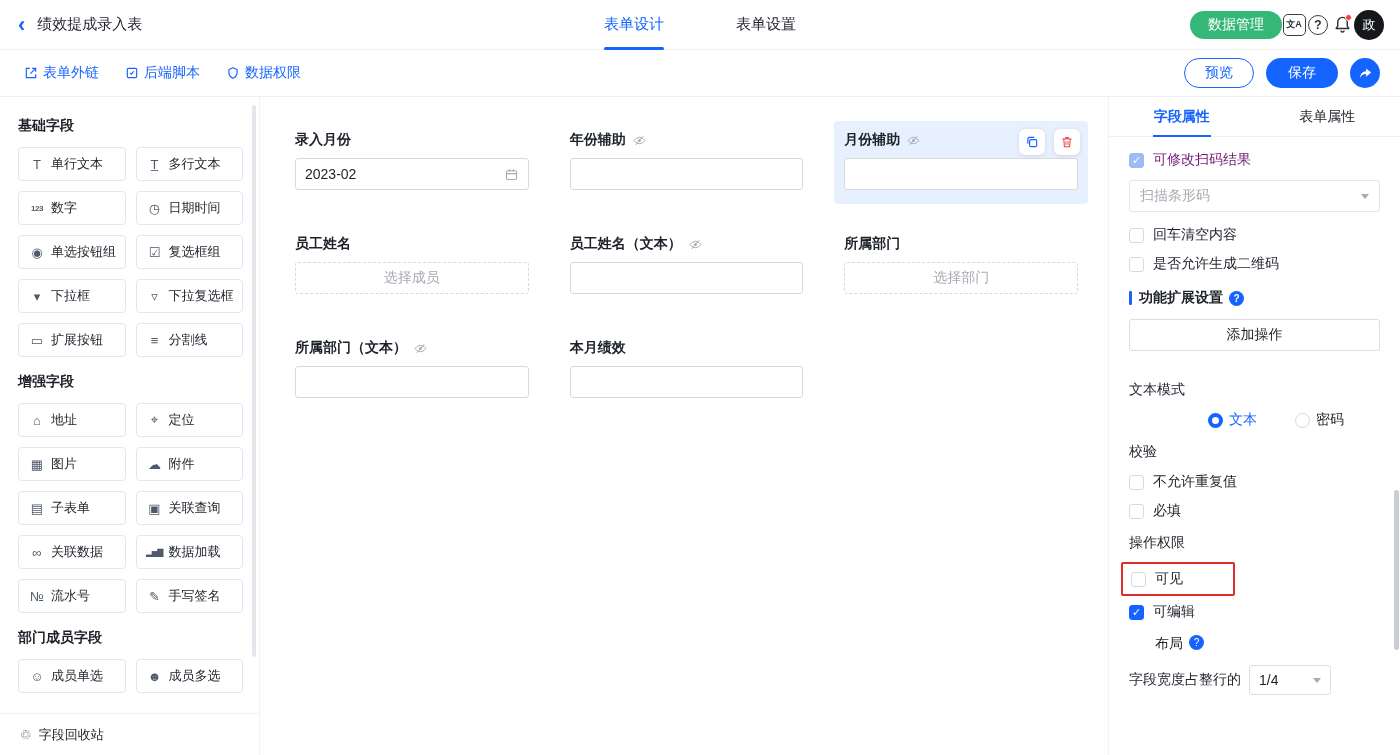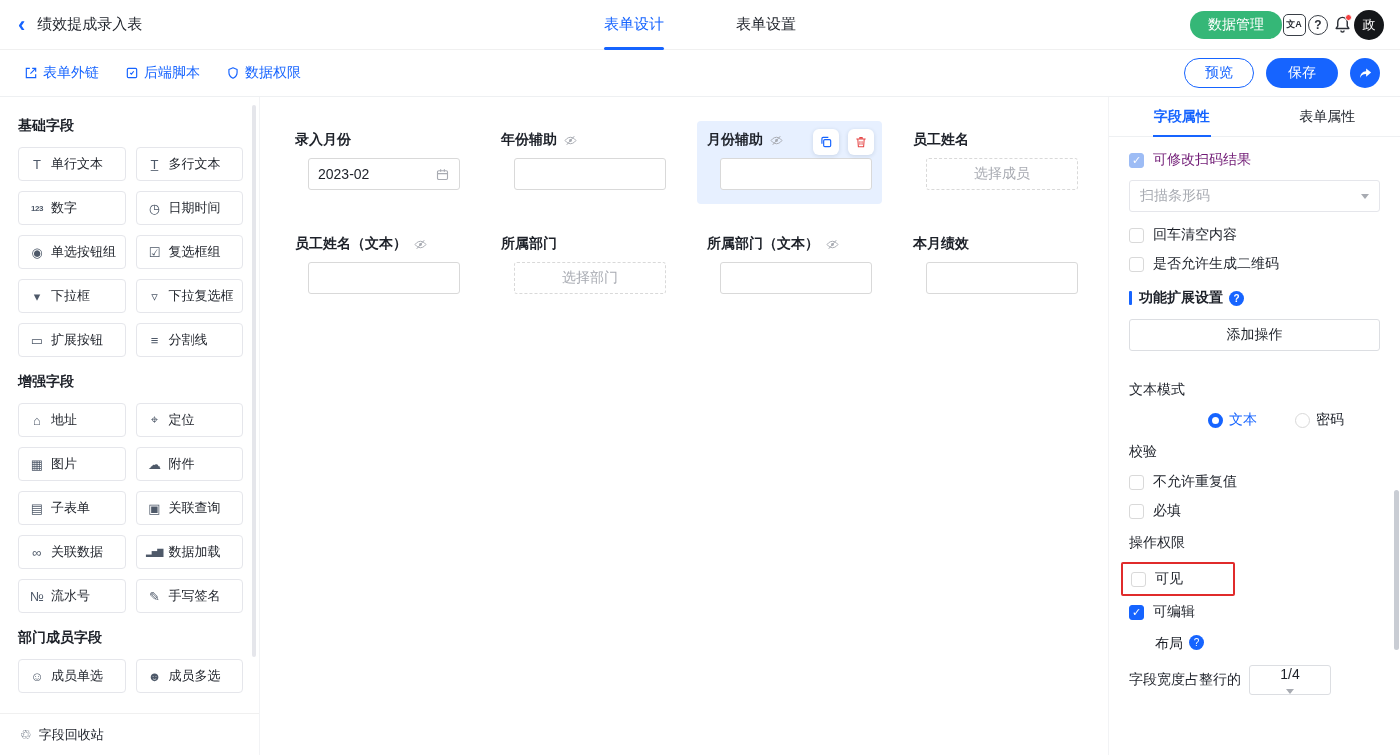--- a/index.html
+++ b/index.html
@@ -46,26 +46,26 @@
   .palette-item { height:34px; border:1px solid #e5e6eb; border-radius:4px; background:#fff;
     display:flex; align-items:center; padding:0 8px; font-size:13px; cursor:grab; white-space:nowrap; }
   .palette-item .picon { width:20px; margin-right:4px; color:#4e5969; font-size:13px; display:inline-flex; justify-content:center; flex:none; }
   .picon.tiny { font-size:8px; font-weight:bold; letter-spacing:-0.5px; }
   .sidebar-scroll { position:absolute; right:3px; top:8px; width:4px; height:552px; background:#e5e6eb; border-radius:2px; }
   .recycle-bar { position:absolute; bottom:0; left:0; width:260px; height:42px; background:#fff;
     border-top:1px solid #f0f0f0; display:flex; align-items:center; gap:7px; padding-left:20px; font-size:13px; cursor:pointer; z-index:3; }
   .recycle-bar .picon { color:#4e5969; }
   
   .canvas { position:absolute; top:97px; left:261px; right:292px; bottom:0; background:#fff; overflow:hidden; }
-  .canvas-grid { display:grid; grid-template-columns:repeat(4,1fr); column-gap:18px; row-gap:18px; padding:24px 20px 0 24px;gap:21px; }
+  .canvas-grid { display:grid; grid-template-columns:repeat(3,1fr); column-gap:18px; row-gap:18px; padding:24px 20px 0 24px;gap:21px; }
   .field-cell { position:relative; padding:10px 10px 14px 10px; border-radius:4px; cursor:pointer; }
   .field-cell.selected { background:#e7f0ff; }
   .field-label { font-size:14px; font-weight:bold; display:flex; align-items:center; gap:6px; margin-bottom:9px; }
   .field-input { height:32px; border:1px solid #d9d9d9; border-radius:3px; background:#fff;
-    display:flex; align-items:center; justify-content:space-between; padding:0 9px; font-size:14px;margin-left:13px; }
+    display:flex; align-items:center; justify-content:space-between; padding:0 9px; font-size:14px; }
   .field-input.dashed { border-style:dashed; justify-content:center; }
   .ph-text { color:#a8abb2; }
   .val-text { color:#1d2129; }
   .field-actions { position:absolute; top:8px; right:8px; display:flex; gap:9px; }
   .action-chip { width:26px; height:26px; border-radius:6px; background:#fff; display:flex;
     align-items:center; justify-content:center; cursor:pointer; box-shadow:0 1px 4px rgba(31,56,88,.14); }
   
   .props { position:absolute; top:97px; right:0; bottom:0; width:292px; background:#fff; border-left:1px solid #f2f3f5; }
   .props-tabs { display:flex; height:40px; border-bottom:1px solid #eef0f2; }
   .ptab { flex:1; display:flex; align-items:center; justify-content:center; font-size:14px; position:relative; cursor:pointer; }
@@ -91,21 +91,21 @@
   .sec-title { font-size:14px; font-weight:normal; margin:14px 0 12px; }
   .radio-row { display:flex; justify-content:flex-end; gap:38px; padding-right:36px; font-size:14px; margin-bottom:4px; }
   .radio-opt { display:flex; align-items:center; gap:6px; cursor:pointer; }
   .radio { width:15px; height:15px; border:1px solid #d9d9d9; border-radius:50%; background:#fff; flex:none; }
   .radio.checked { border:4.5px solid #1664ff; }
   .radio-opt.on { color:#1664ff; }
   .red-wrap { display:inline-flex; border:2px solid #e02b2b; border-radius:2px; padding:6px 8px; margin:-2px 0 7px -8px; min-width:114px; }
   .red-wrap .chk-row { margin-bottom:0; }
   .layout-row { display:flex; align-items:center; gap:8px; font-size:14px; margin-top:10px; }
   .mini-select { width:82px; height:30px; border:1px solid #dcdee2; border-radius:3px; background:#fff;
-    display:flex; align-items:center; justify-content:space-between; padding:0 9px; font-size:14px; cursor:pointer;flex-direction:column; }
+    display:flex; align-items:center; justify-content:space-between; padding:0 9px; font-size:14px; cursor:pointer; }
   .win-scroll { position:absolute; right:1px; top:393px; width:5px; height:160px; background:#c9cdd4; border-radius:3px; }
 </style>
 </head>
 <body>
 
 <div class="header">
   <span class="back">‹</span>
   <span class="app-title">绩效提成录入表</span>
   <div class="header-tabs">
     <div class="htab active">

